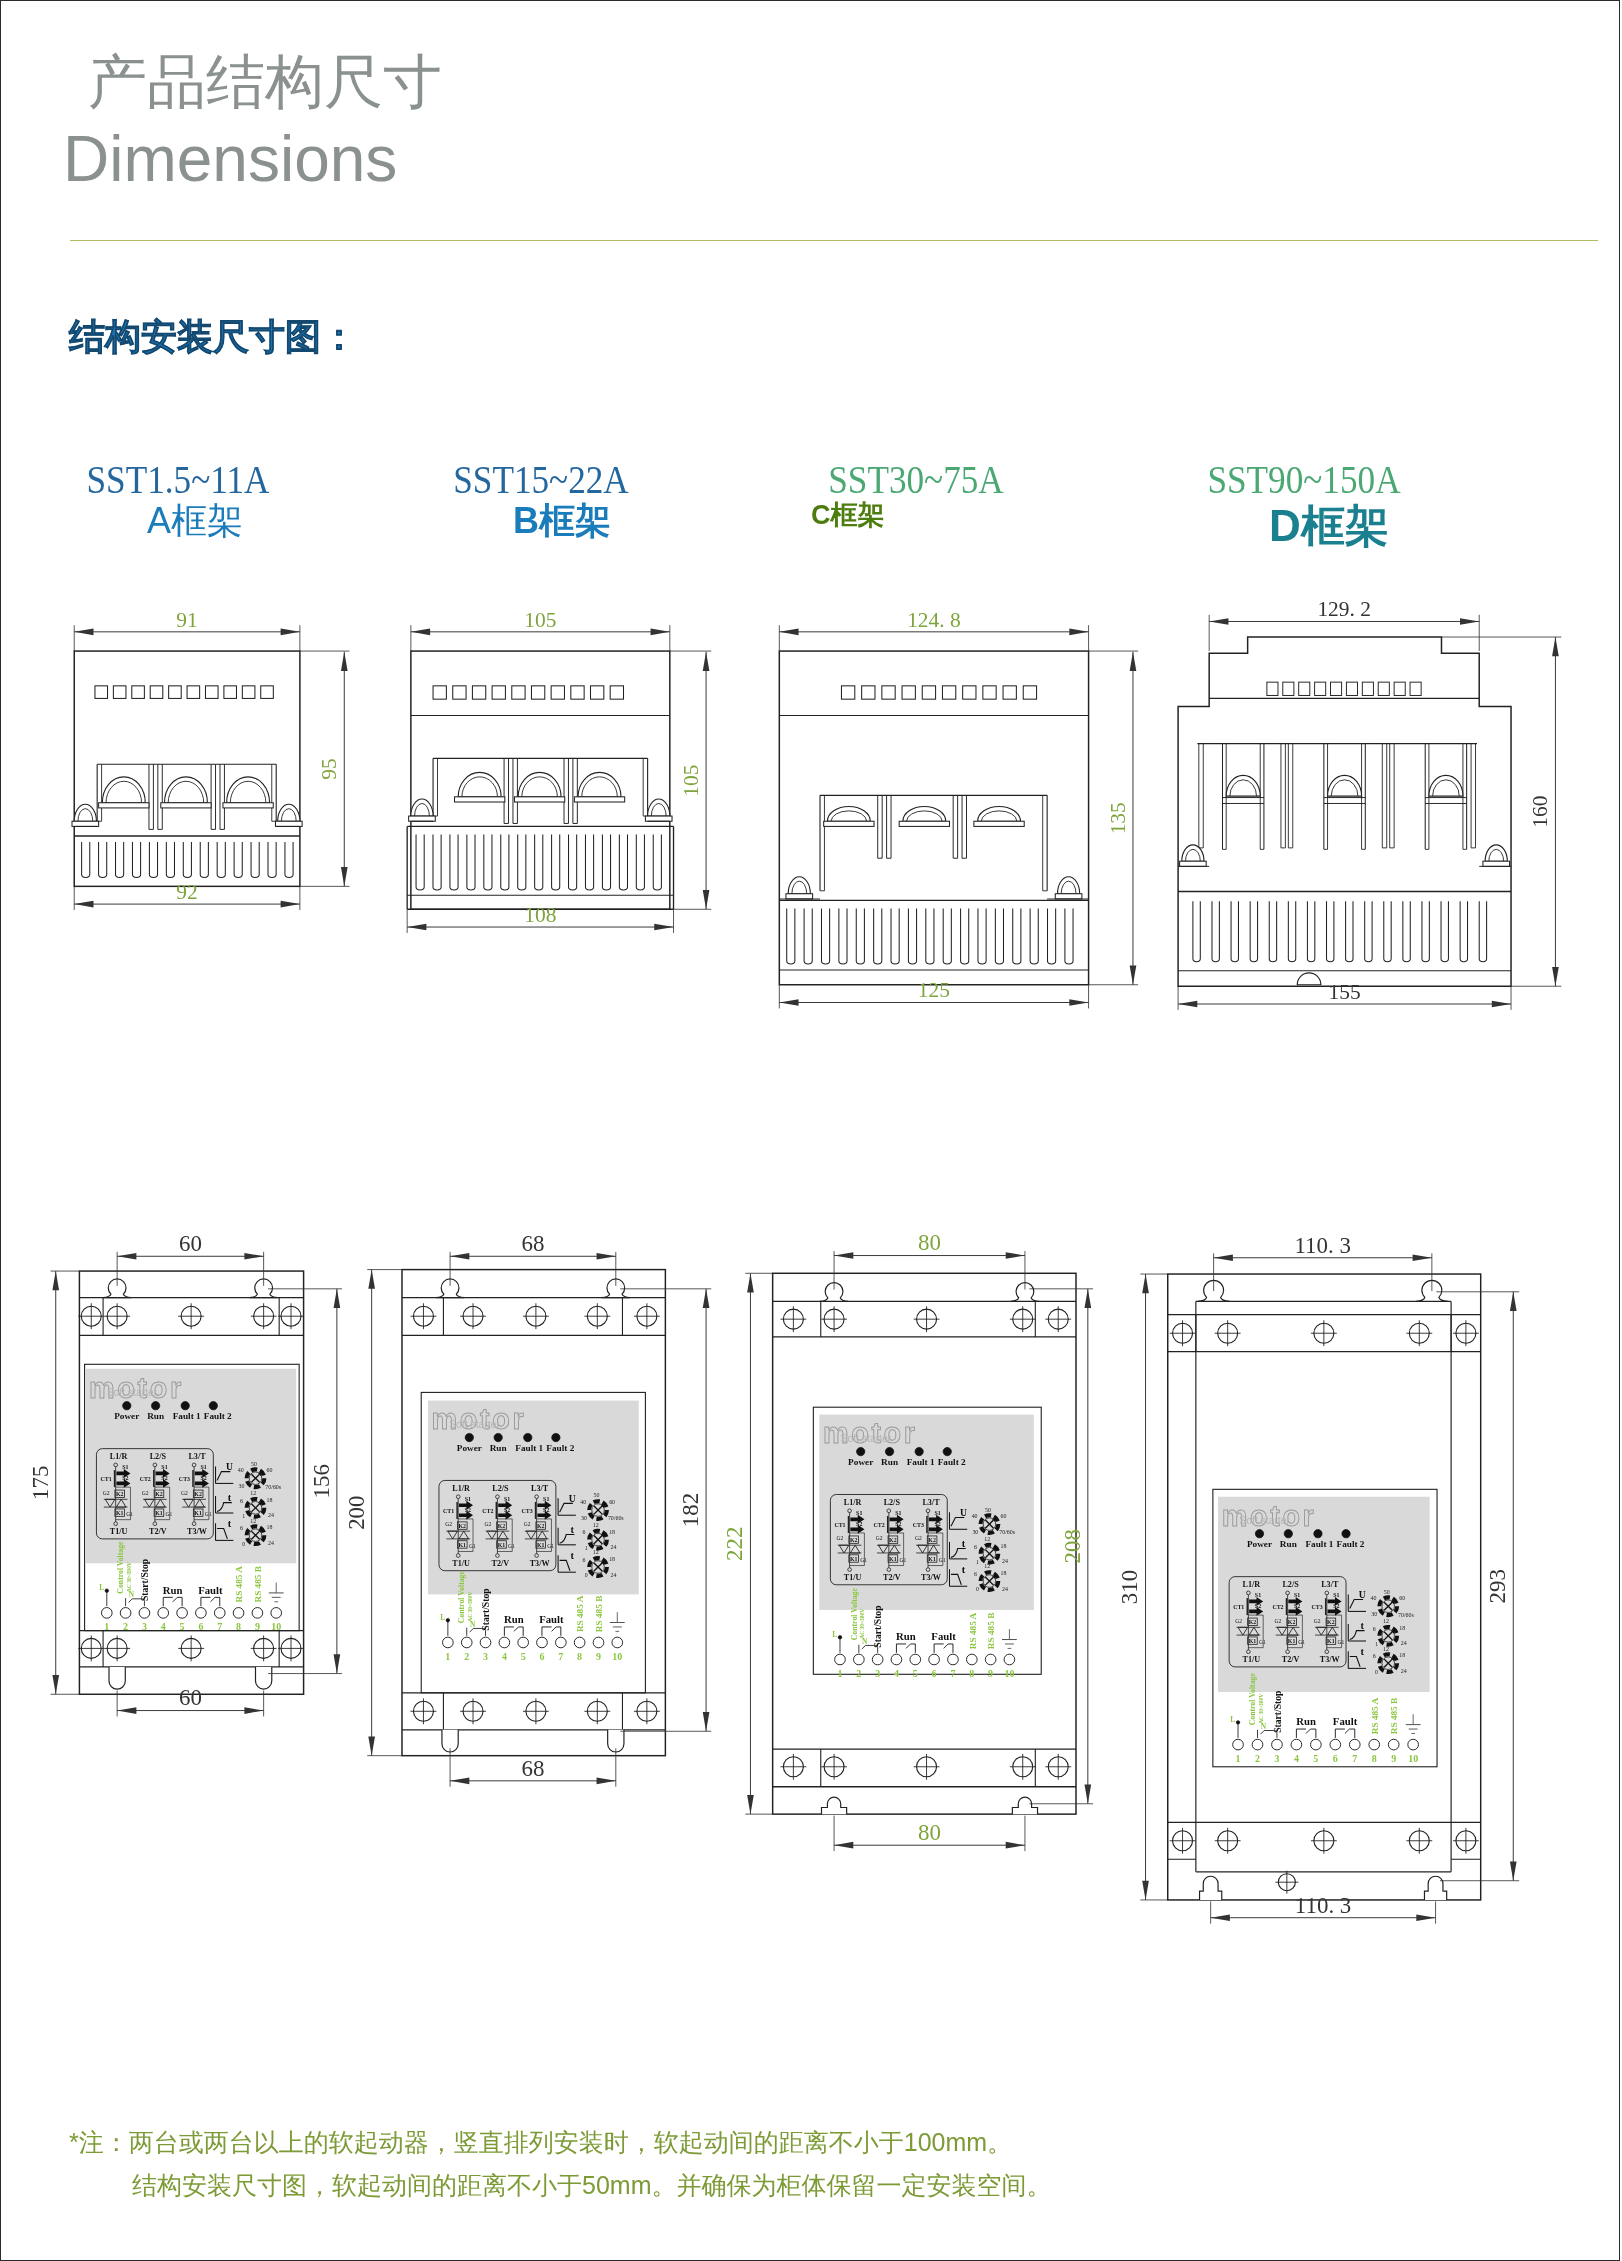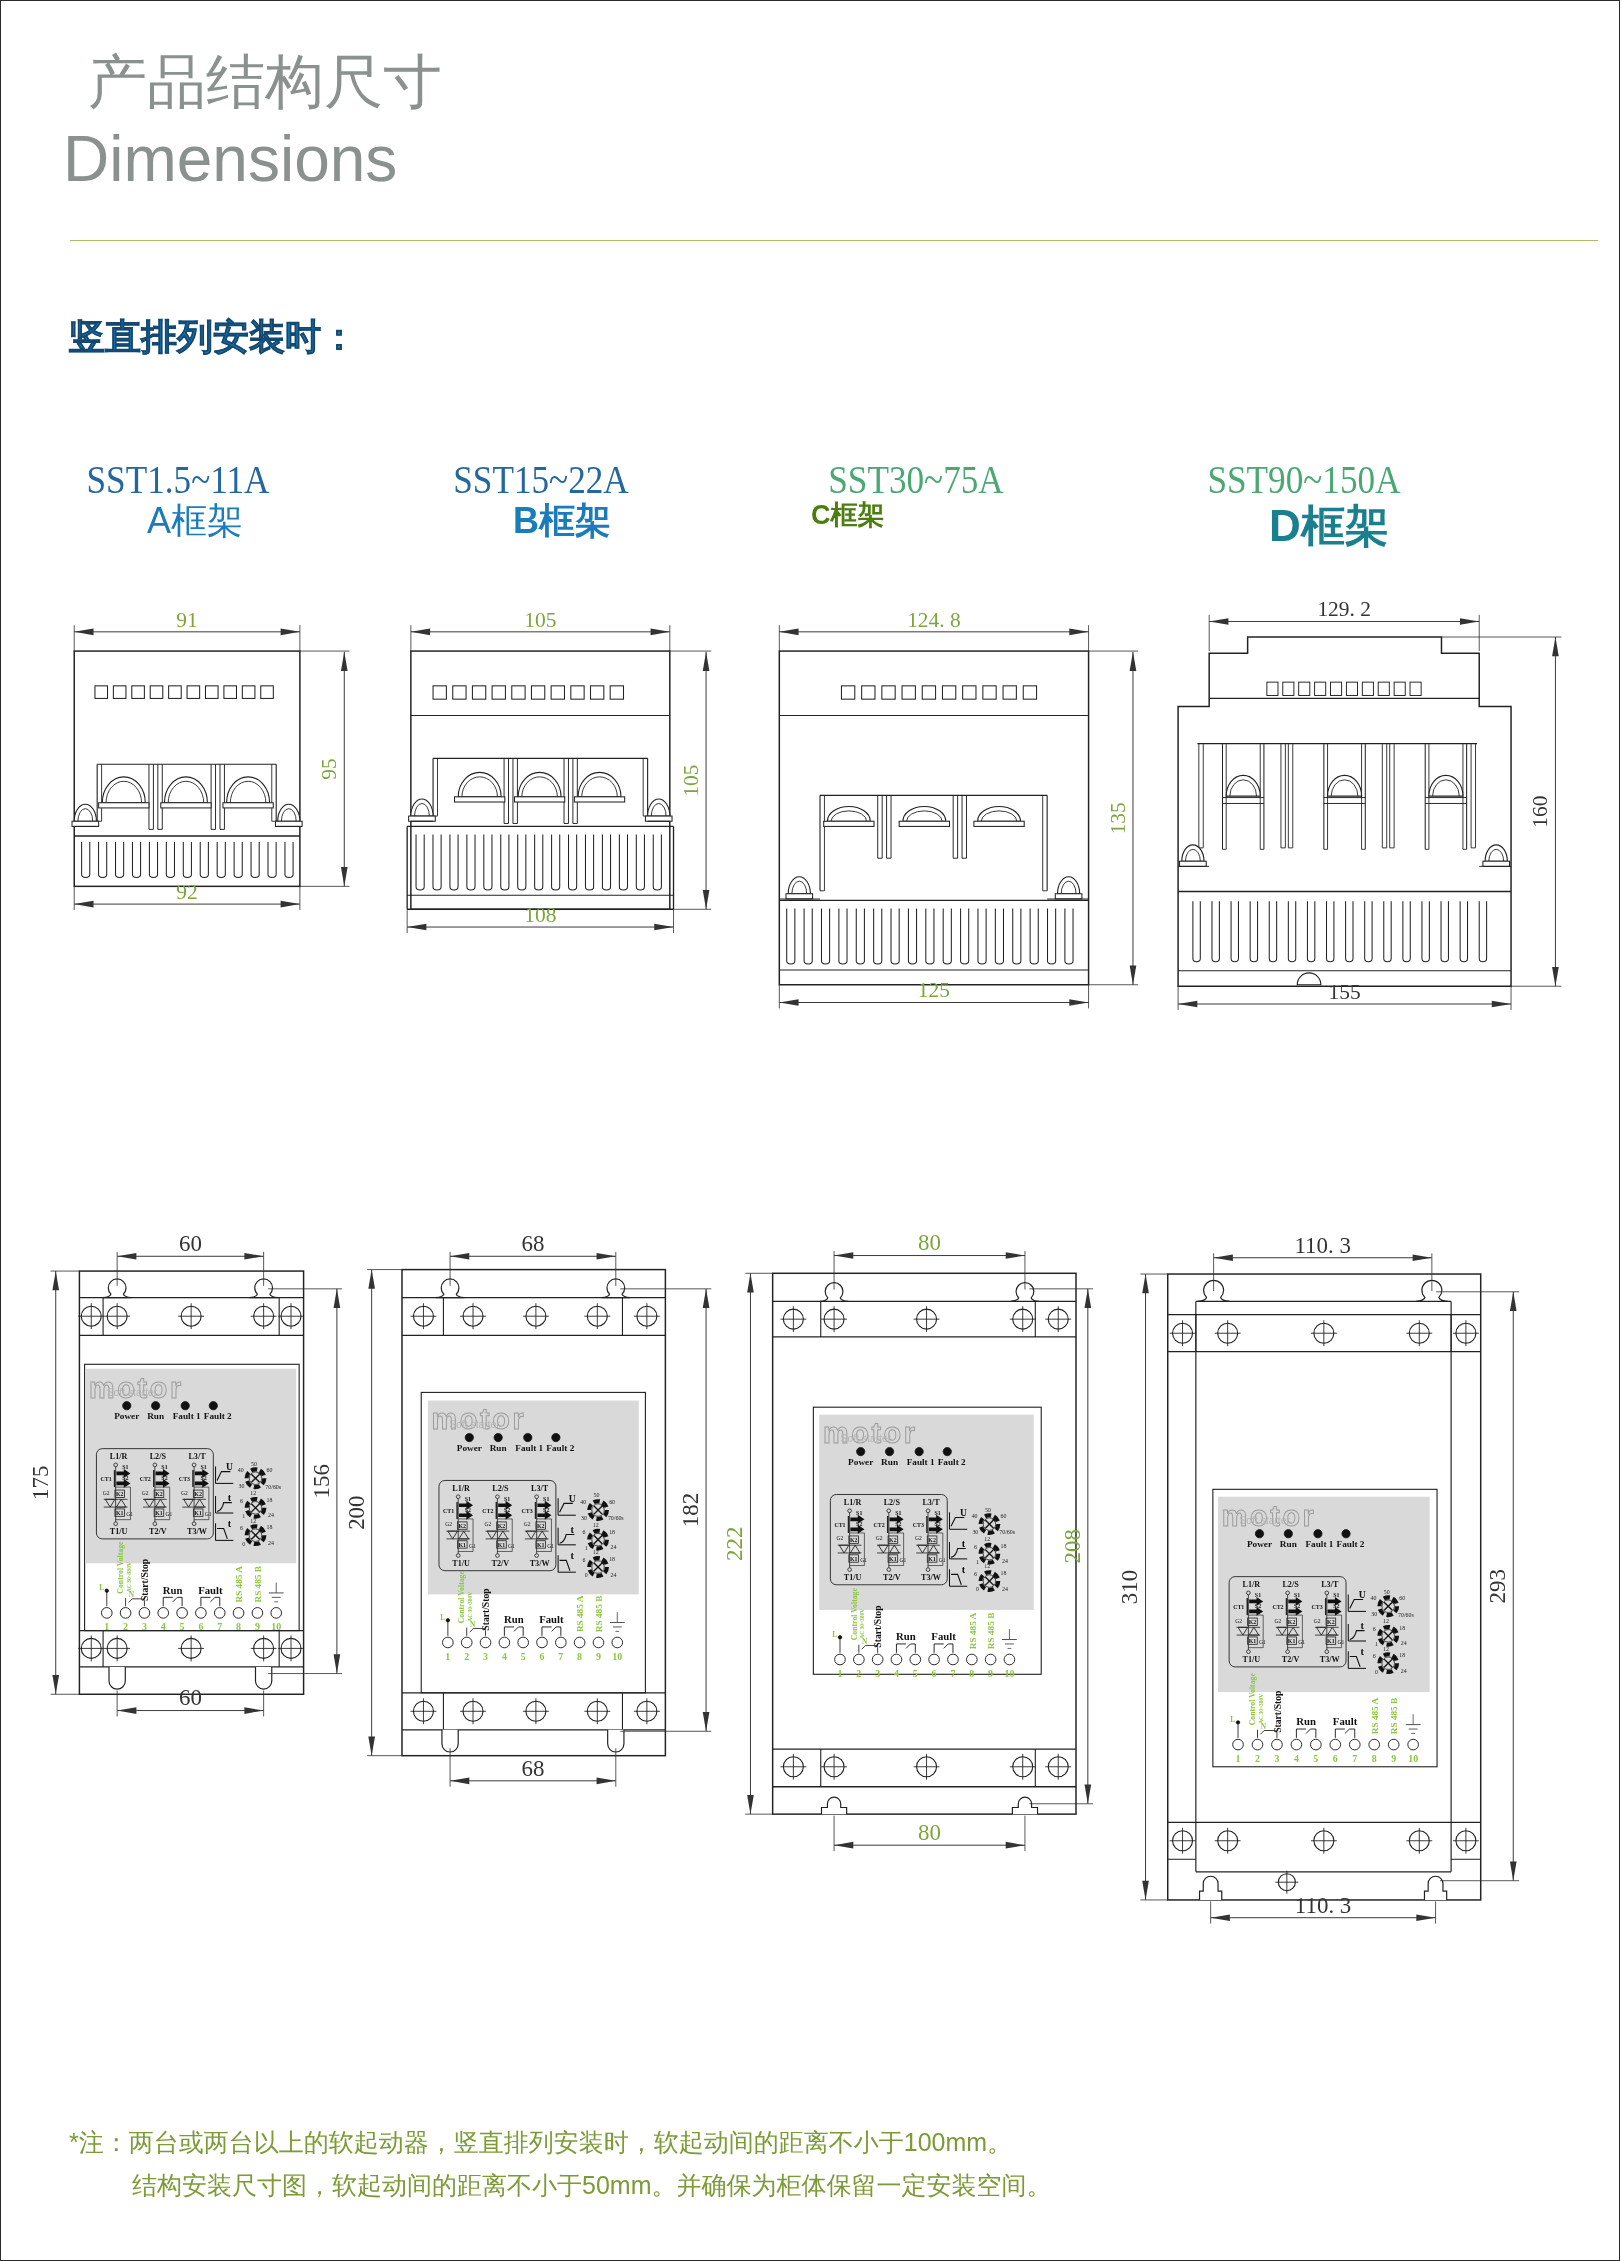--- a/index.html
+++ b/index.html
@@ -10,21 +10,21 @@
 <div id="page">
 
 <div class="abs" style="left:0;top:0;width:1618px;height:2259px;border:1.5px solid #2b2b2b;"></div>
 
 <div class="abs" style="left:68px;top:43px;font-size:59px;color:#8a918f;margin-left:20px;">产品结构尺寸</div>
 
 <div class="abs" style="left:63px;top:122px;font-size:64px;color:#8a918f;">Dimensions</div>
 
 <div class="abs" style="left:70px;top:240px;width:1528px;height:0;border-top:1.5px solid #b4ba62;"></div>
 
-<div class="abs" style="left:69px;top:313px;font-size:36px;font-weight:bold;color:#1a79bd;-webkit-text-stroke:0.7px #14486e;">竖直排列安装时：</div>
+<div class="abs" style="left:69px;top:313px;font-size:36px;font-weight:bold;color:#1a79bd;-webkit-text-stroke:0.7px #14486e;">结构安装尺寸图：</div>
 
 <div class="abs" style="left:52px;top:456px;width:252px;text-align:center;font-family:'Liberation Serif',serif;font-size:40px;transform:scaleX(0.88);transform-origin:center;color:#24679e;">SST1.5~11A</div>
 <div class="abs" style="left:69px;top:497px;width:252px;text-align:center;font-size:36px;font-weight:normal;color:#1b7cbc;">A框架</div>
 
 <div class="abs" style="left:415px;top:456px;width:252px;text-align:center;font-family:'Liberation Serif',serif;font-size:40px;transform:scaleX(0.88);transform-origin:center;color:#24679e;">SST15~22A</div>
 <div class="abs" style="left:436px;top:497px;width:252px;text-align:center;font-size:36px;font-weight:bold;color:#1b7cbc;">B框架</div>
 
 <div class="abs" style="left:790px;top:456px;width:252px;text-align:center;font-family:'Liberation Serif',serif;font-size:40px;transform:scaleX(0.88);transform-origin:center;color:#4ba873;">SST30~75A</div>
 <div class="abs" style="left:811px;top:497px;width:252px;text-align:left;font-size:27px;font-weight:bold;color:#4d7c0f;">C框架</div>
 

